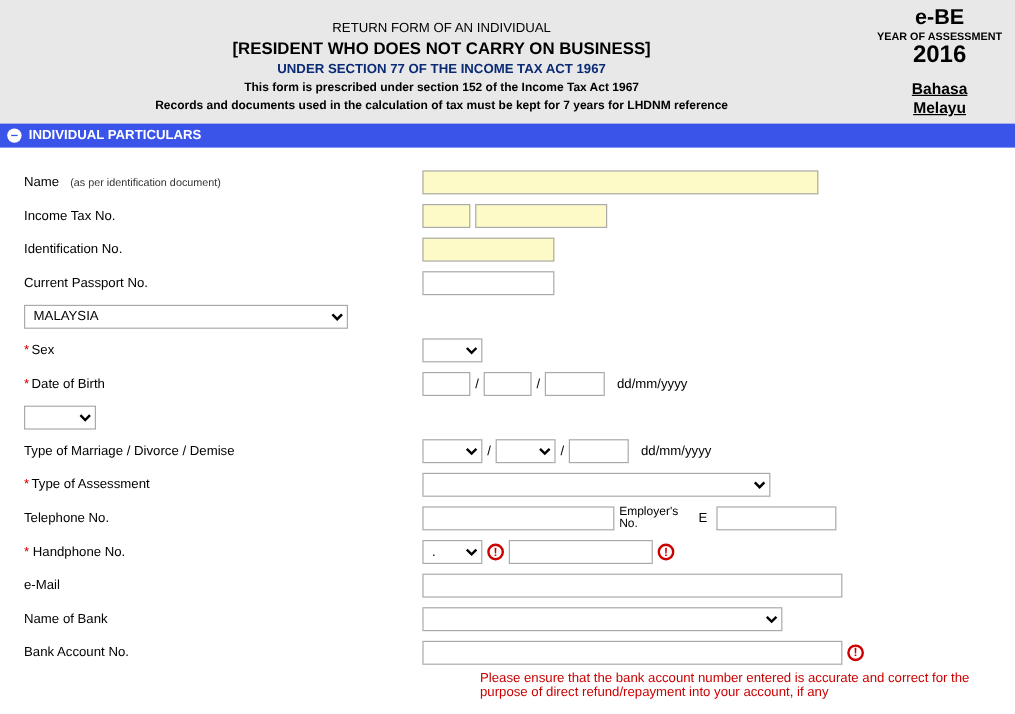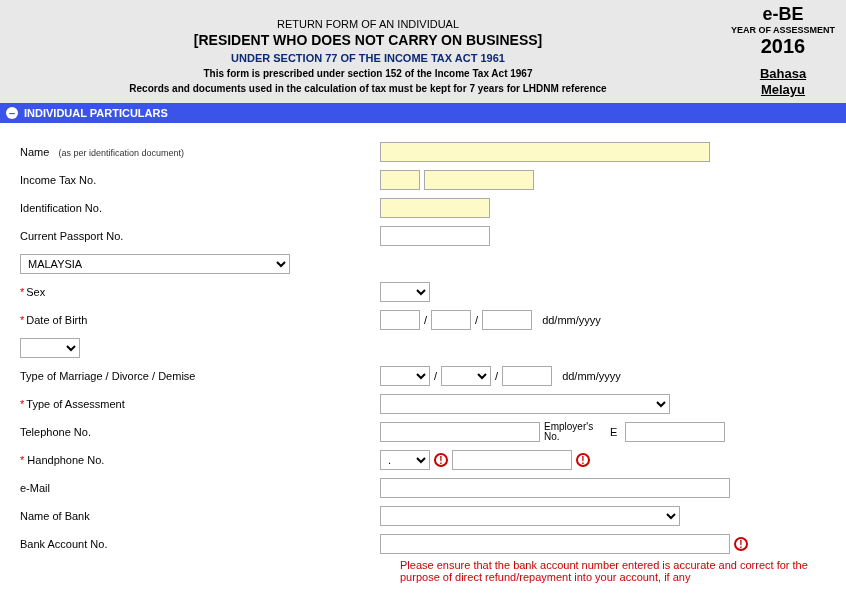--- a/index.html
+++ b/index.html
@@ -70,21 +70,21 @@
     gap: 6px;
   }
   .collapse-icon {
     width: 12px; height: 12px; border-radius: 50%;
     background: #fff; color: #3a53e8;
     display: inline-flex; align-items: center; justify-content: center;
     font-size: 11px; font-weight: bold; line-height: 1;
   }
   .form-area { padding: 18px 20px 10px 20px; }
   .row { display: flex; align-items: center; margin-bottom: 6px; min-height: 22px; }
-  .lbl { width: 360px; font-size: 11px; }
+  .lbl { width: 332px; font-size: 11px; }
   .lbl .sub { font-size: 9px; color: #333; }
   .req::before { content: "*"; color: #c00; margin-right: 2px; }
   .fld { flex: 1; display: flex; align-items: center; gap: 4px; flex-wrap: wrap; font-size: 11px;}
   input[type=text], select {
     font-family: inherit; font-size: 11px;
     border: 1px solid #aaa;
     height: 20px; padding: 1px 3px;
     background: #fff;
   }
   .yellow { background: #fdfac8 !important; }
@@ -115,21 +115,21 @@
   .gray-input { background: #eee; color: #aaa; width: 100px; }
 </style>
 </head>
 <body>
 
 <div class="page">
   <div class="header-band">
     <div class="title-col">
       <div class="t1">RETURN FORM OF AN INDIVIDUAL</div>
       <div class="t2">[RESIDENT WHO DOES NOT CARRY ON BUSINESS]</div>
-      <div class="t3">UNDER SECTION 77 OF THE INCOME TAX ACT 1961</div>
+      <div class="t3">UNDER SECTION 77 OF THE INCOME TAX ACT 1967</div>
       <div class="t4">This form is prescribed under section 152 of the Income Tax Act 1967</div>
       <div class="t5">Records and documents used in the calculation of tax must be kept for 7 years for LHDNM reference</div>
     </div>
     <div class="right-col">
       <div class="ebe">e-BE</div>
       <div class="yoa">YEAR OF ASSESSMENT</div>
       <div class="year">2016</div>
       <div class="lang">
         <span>Bahasa</span><br>
         <span>Melayu</span>

